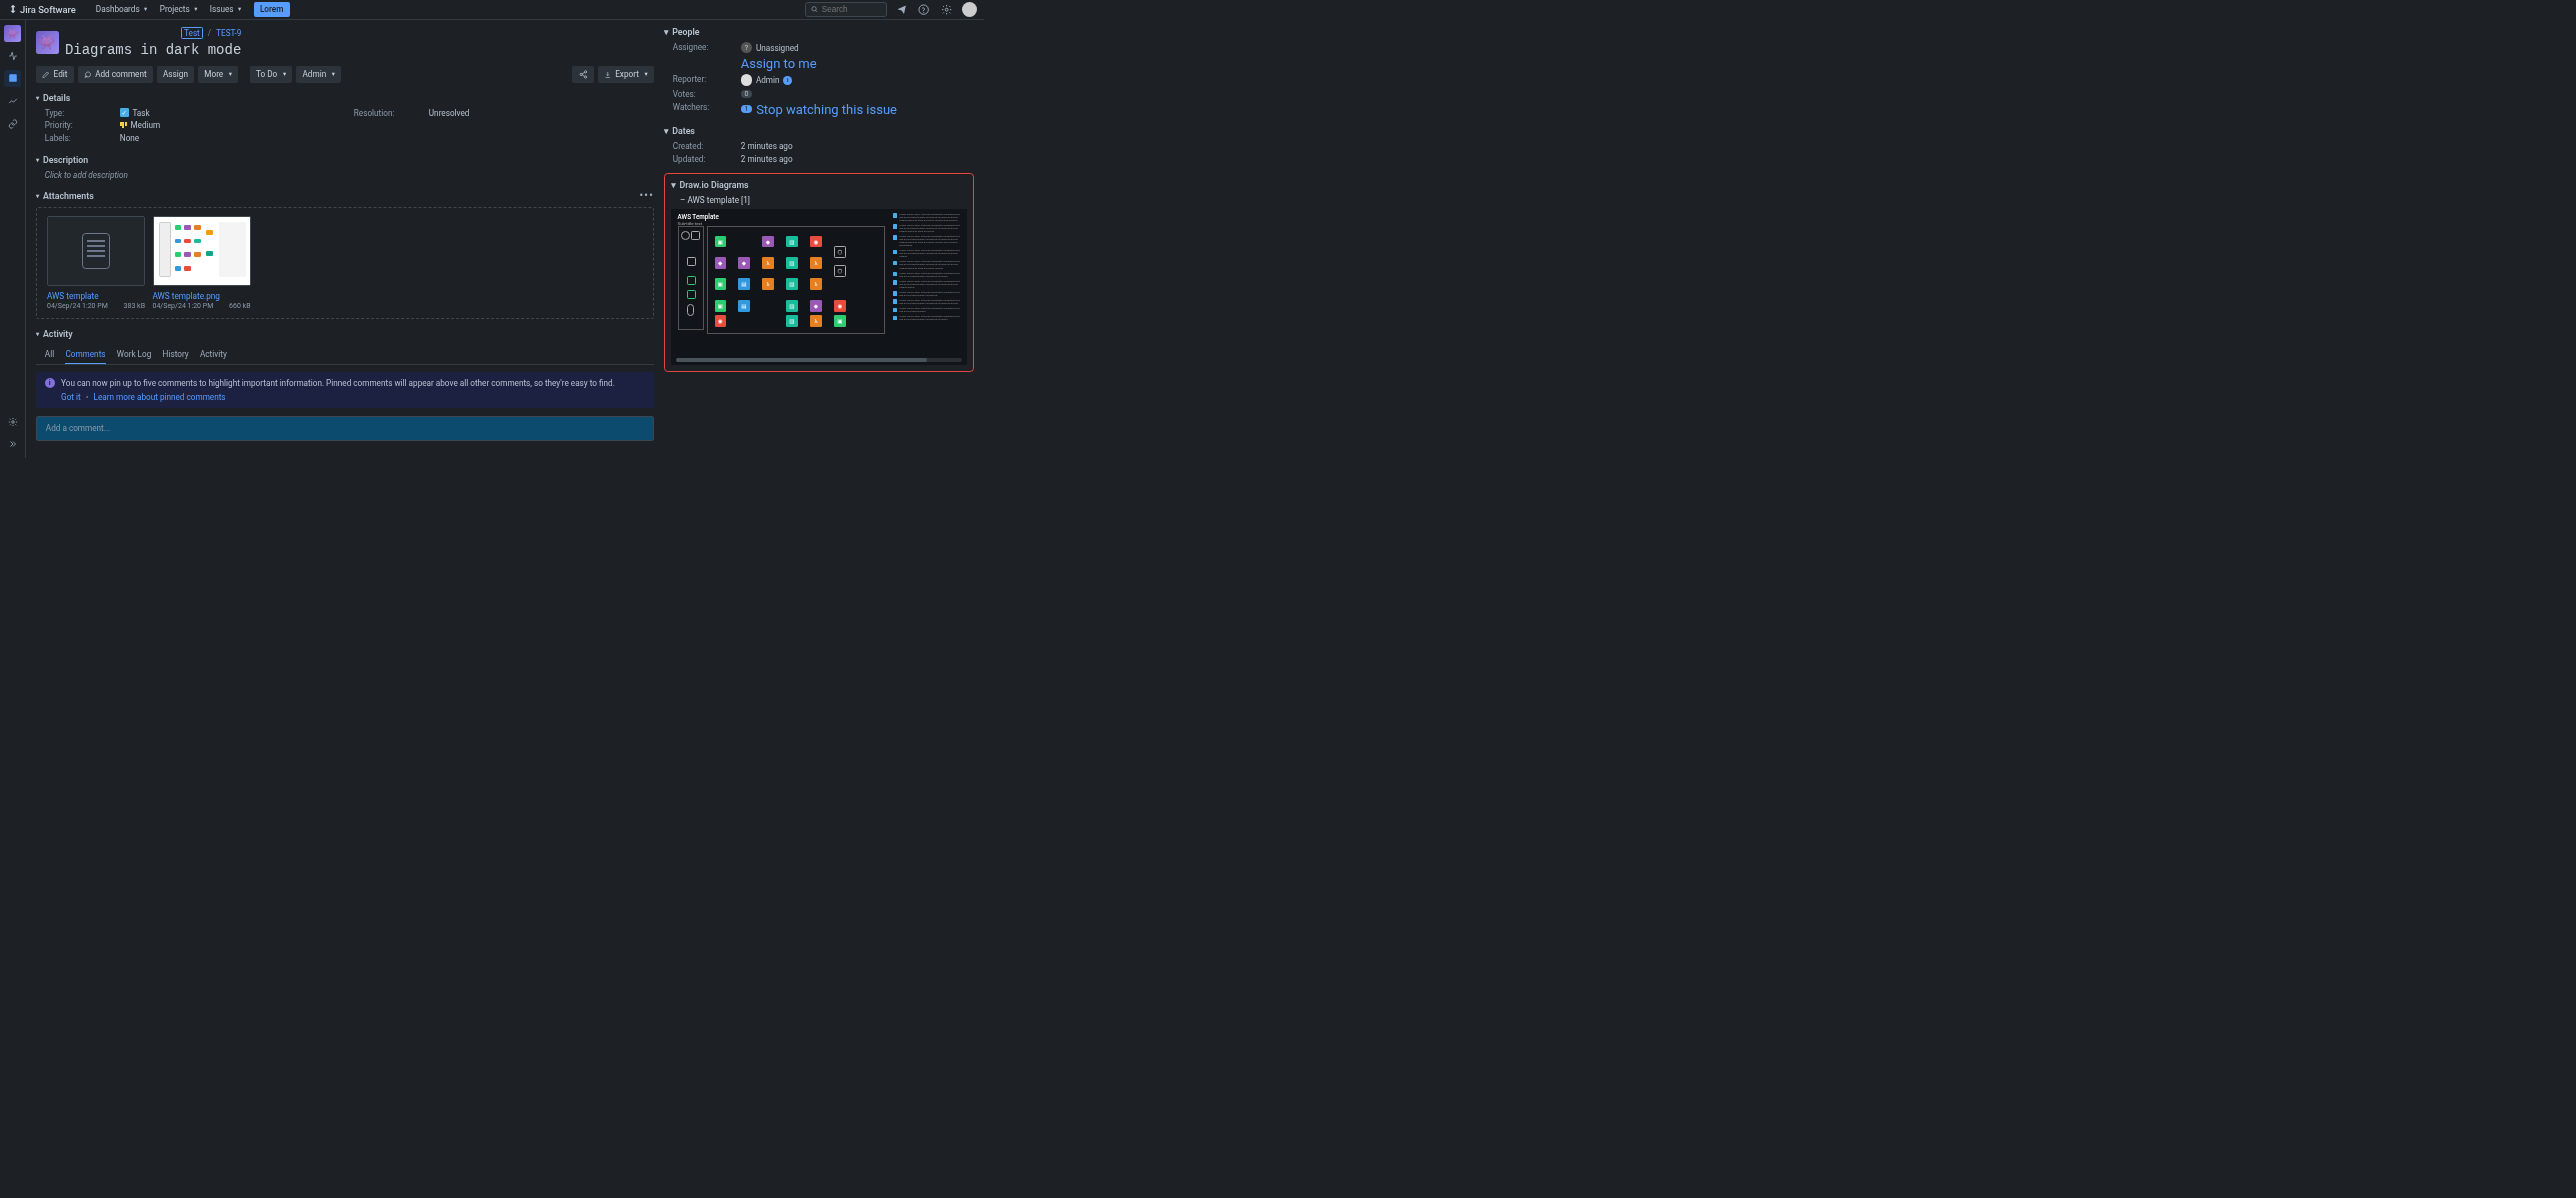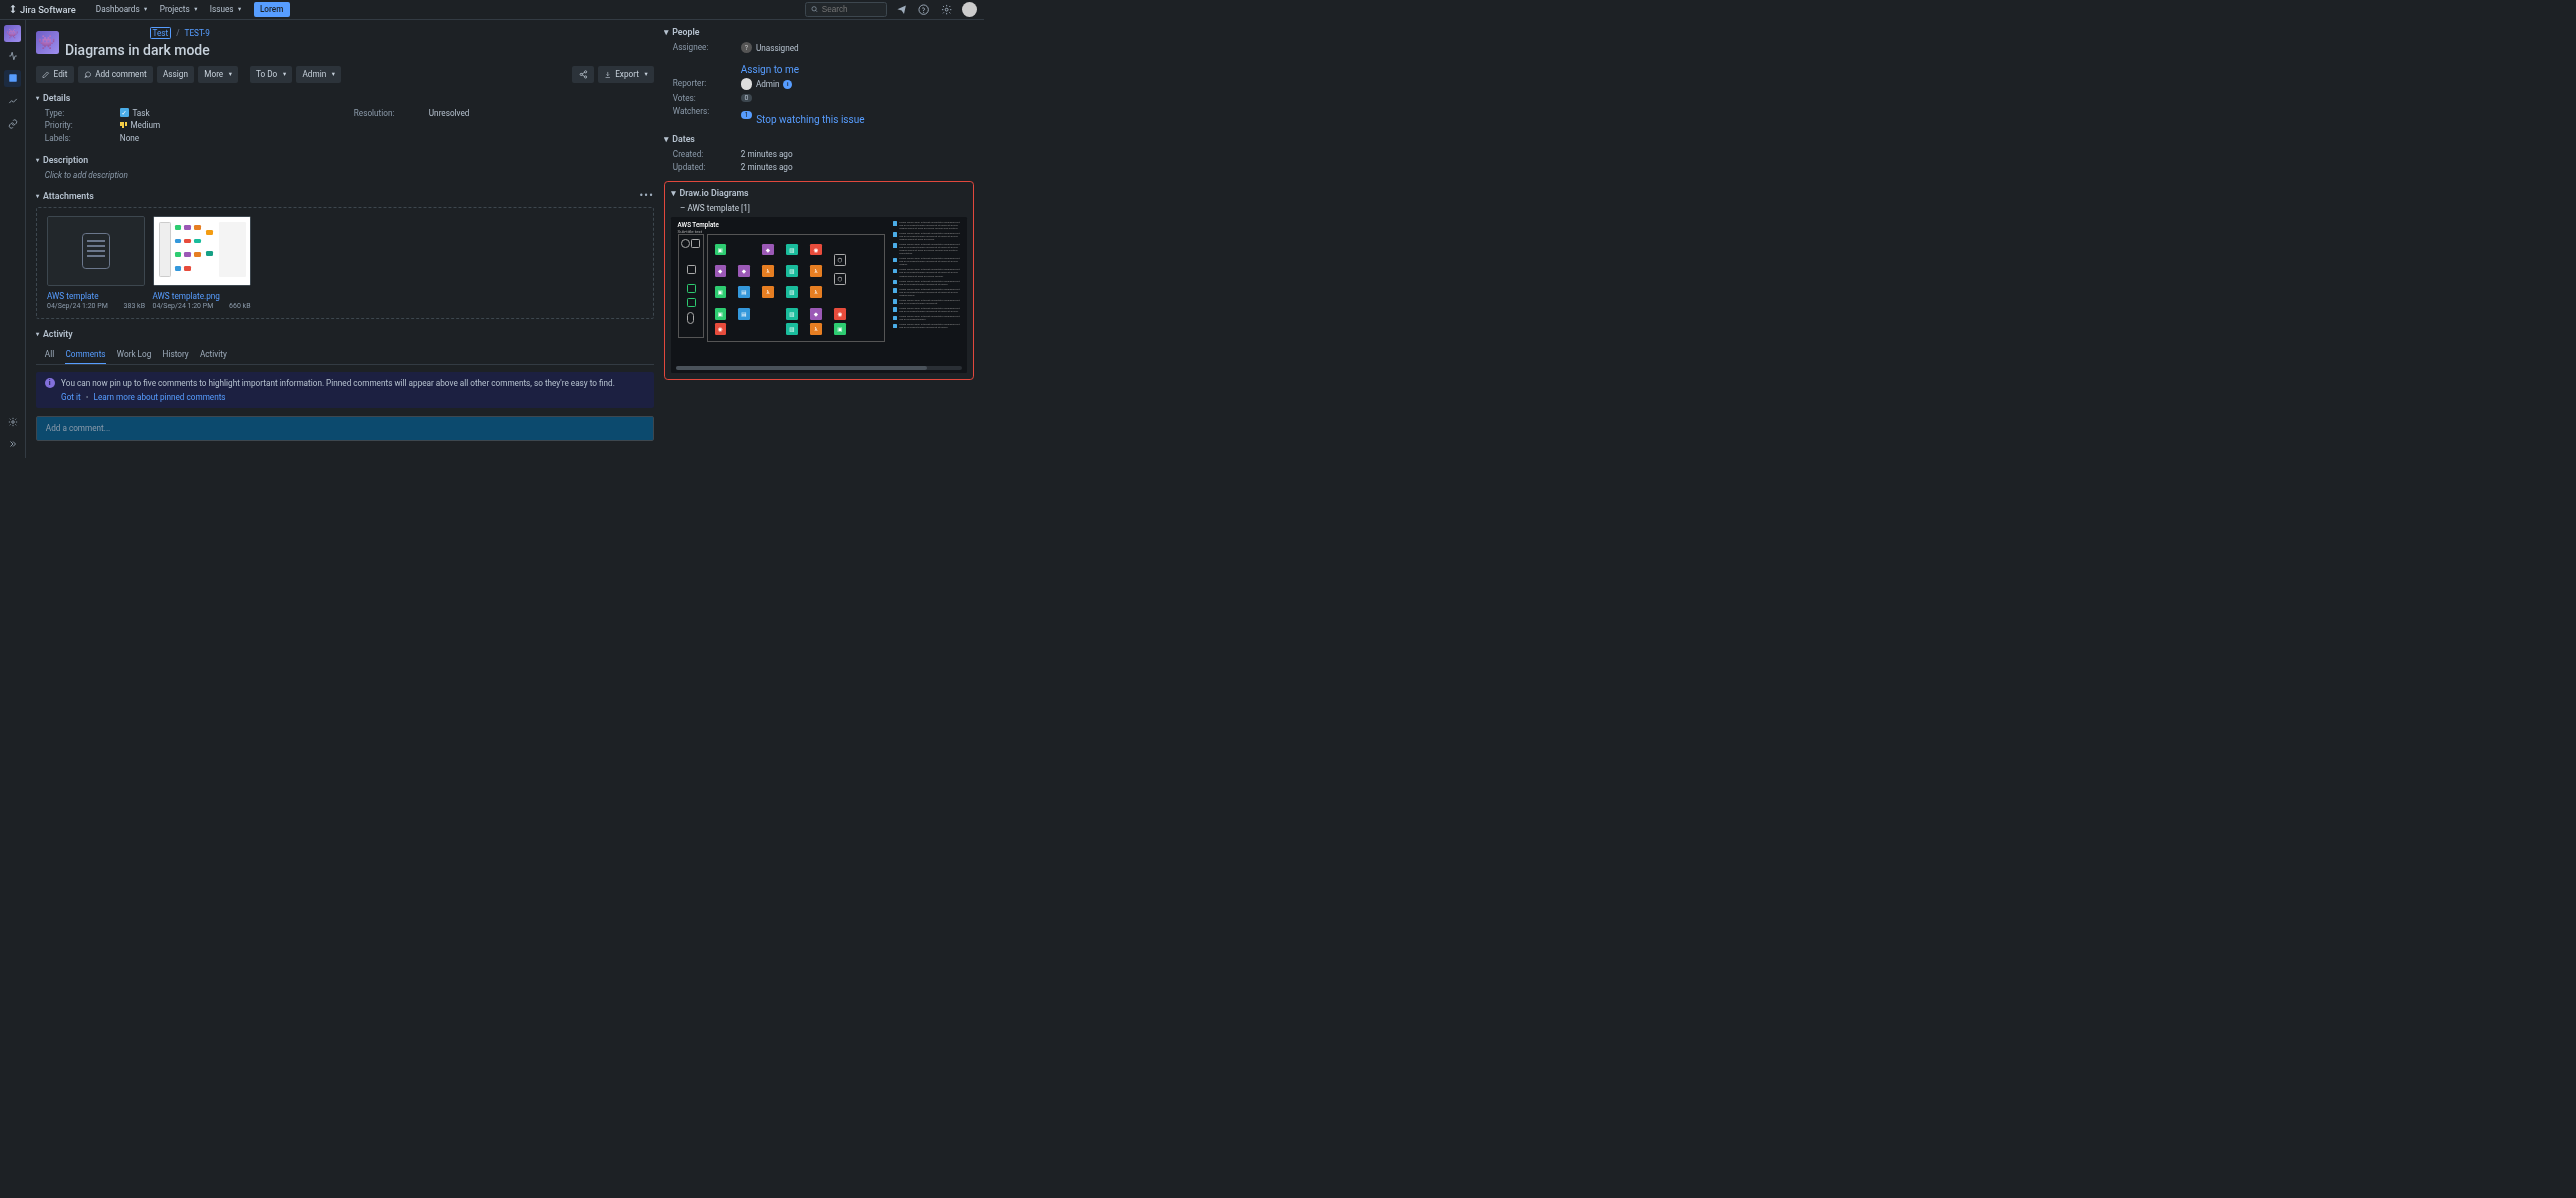--- a/index.html
+++ b/index.html
@@ -36,21 +36,21 @@
 .leftbar-item.active { background: #1c2b41; color: #579dff; }
 .leftbar-bottom { position: absolute; bottom: 5px; display: flex; flex-direction: column; gap: 5px; align-items: center; }
 .content { flex: 1; display: flex; overflow: hidden; }
 .issue-main { flex: 1; padding: 7.5px 10px; overflow-y: auto; }
 .breadcrumb-row { display: flex; align-items: center; gap: 6.3px; }
 .project-avatar { width: 22.6px; height: 22.6px; border-radius: 2.5px; background: linear-gradient(135deg, #6e5dc6, #9f8fef); display: flex; align-items: center; justify-content: center; font-size: 14px; }
 .breadcrumb-links { display: flex; flex-direction: column; gap: 1.3px; align-items: flex-end; }
 .bc-top { display: flex; gap: 5px; align-items: center; font-size: 8.2px; }
 .bc-top a { color: #579dff; text-decoration: none; }
 .bc-boxed { border: 0.6px solid #579dff; padding: 0 1.9px; border-radius: 1.3px; }
-.issue-title { font-size: 14px; font-weight: 500; color: #c7d1db; margin-top: 1.3px; }
+.issue-title { font-size: 14px; font-weight: 500; color: #c7d1db; margin-top: 1.3px; font-family: Liberation Mono, monospace; }
 .toolbar { display: flex; gap: 3.8px; margin-top: 8.8px; align-items: center; }
 .btn { background: #2c333a; padding: 3.1px 6.3px; border-radius: 1.9px; cursor: pointer; display: flex; align-items: center; gap: 3.8px; color: #c7d1db; font-size: 8.2px; }
 .toolbar-right { margin-left: auto; display: flex; gap: 3.8px; }
 .section-header { display: flex; align-items: center; gap: 3.8px; font-weight: 600; color: #b6c2cf; margin-top: 10px; cursor: pointer; font-size: 8.8px; }
 .section-header .chev { font-size: 6.3px; transform: rotate(0deg); }
 .details-grid { margin-top: 5px; padding-left: 8.8px; font-size: 8.2px; }
 .details-row { display: flex; margin-bottom: 2.5px; }
 .details-row .label { width: 75px; color: #8c9bab; }
 .details-row .value { display: flex; align-items: center; gap: 3.8px; }
 .details-split { display: flex; }
@@ -82,21 +82,21 @@
 .info-icon { width: 10px; height: 10px; border-radius: 50%; background: #8270db; color: #1c2041; display: flex; align-items: center; justify-content: center; font-size: 7px; font-weight: bold; flex-shrink: 0; }
 .banner-links { display: flex; gap: 5px; padding-left: 16.3px; }
 .banner-links a { color: #579dff; text-decoration: none; }
 .comment-input { border: 0.6px solid #3d474f; background: #0c4a6e; border-radius: 1.9px; padding: 6.3px 8.8px; margin-top: 7.5px; color: #8c9bab; font-size: 8.2px; cursor: text; }
 .right-panel { width: 320px; padding: 7.5px 10px 7.5px 0; overflow-y: auto; }
 .right-section { margin-bottom: 8.8px; }
 .rp-header { display: flex; align-items: center; gap: 3.8px; font-weight: 600; font-size: 8.8px; cursor: pointer; margin-bottom: 5px; }
 .rp-row { display: flex; margin-bottom: 3.1px; font-size: 8.2px; padding-left: 8.8px; }
 .rp-row .label { width: 68px; color: #8c9bab; }
 .rp-row .value { display: flex; align-items: center; gap: 3.8px; }
-.rp-row a { color: #579dff; text-decoration: none; font-size: 10px; margin-top: 8px; }
+.rp-row a { color: #579dff; text-decoration: none; font-size: 13px; }
 .mini-avatar { width: 11.3px; height: 11.3px; border-radius: 50%; background: #555; display: flex; align-items: center; justify-content: center; font-size: 7px; color: #ccc; }
 .mini-avatar.white { background: #ddd; }
 .badge-pill { background: #3d474f; color: #b6c2cf; font-size: 7px; padding: 0 3.8px; border-radius: 5px; min-width: 10px; text-align: center; }
 .badge-pill.blue { background: #579dff; color: #1d2125; }
 .drawio-highlight { border: 1.9px solid #e2483d; border-radius: 3.8px; padding: 6.3px; margin-top: 3.8px; }
 .diagram-link { font-size: 8.2px; color: #c7d1db; padding-left: 8.8px; margin-bottom: 3.8px; }
 .diagram-preview { background: #111418; border-radius: 1.3px; position: relative; height: 156px; overflow: hidden; margin-top: 2.5px; }
 .dp-title-area { position: absolute; top: 3.8px; left: 6.3px; font-size: 6.3px; color: #fff; font-weight: 500; }
 .dp-sub { font-size: 4.4px; color: #aaa; font-weight: normal; margin-top: 0.6px; }
 .dp-sidebar { position: absolute; left: 6.3px; top: 17.6px; width: 26px; height: 104px; border: 0.6px solid #555; }

